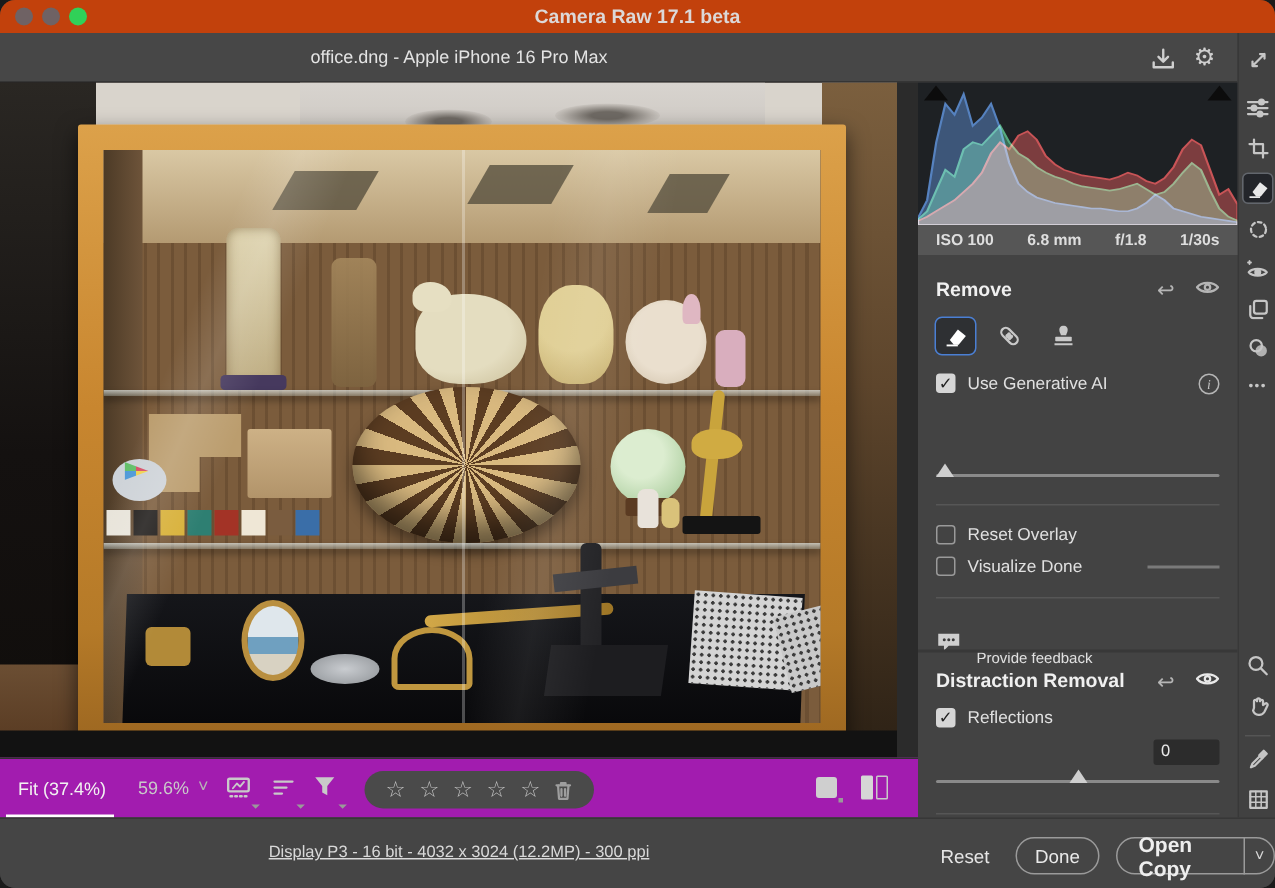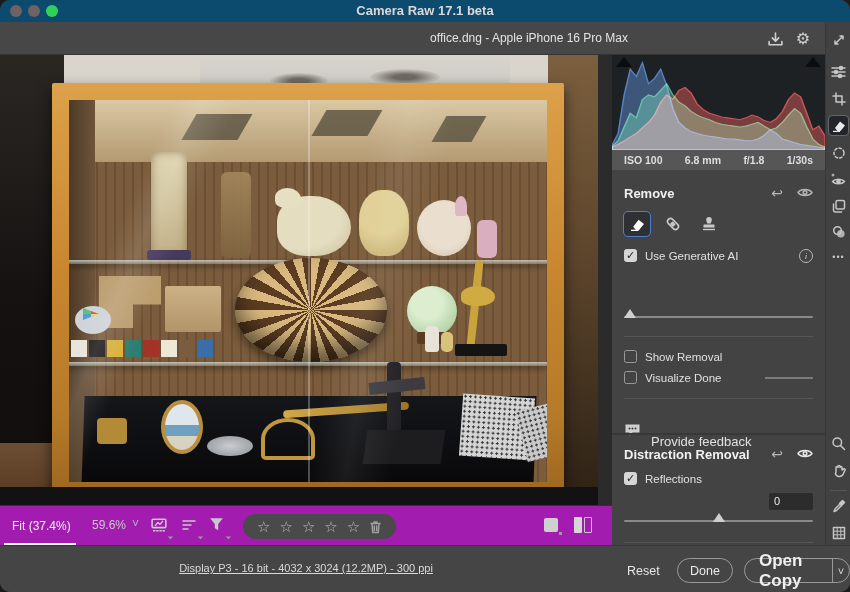--- a/index.html
+++ b/index.html
@@ -1,30 +1,30 @@
 <!DOCTYPE html>
 <html><head>
 <meta charset="utf-8">
 <style>
   * { margin:0; padding:0; box-sizing:border-box; }
   html,body { background:#1b1b1b; }
   body { font-family:"Liberation Sans","DejaVu Sans",sans-serif; }
   .window { position:relative; width:850px; height:592px; background:#3f3f3f; border-radius:10px; overflow:hidden; }
 
   
-  .titlebar { position:absolute; left:0; top:0; width:850px; height:22px; background:#0c4a6e; }
+  .titlebar { position:absolute; left:0; top:0; width:850px; height:22px; background:#c2410c; }
   .traffic { position:absolute; top:5px; width:12px; height:12px; border-radius:50%; }
   .t-close { left:10px; background:#6f6264; }
   .t-min   { left:28px; background:#6f6264; }
   .t-zoom  { left:46px; background:#30d158; }
   .win-title { position:absolute; left:0; right:0; top:3px; text-align:center; font-size:13px; font-weight:bold; color:#dcd8d8; }
 
   
   .filebar { position:absolute; left:0; top:22px; width:825px; height:33px; background:#474747; border-bottom:1px solid #353535; }
-  .file-title { position:absolute; left:0; top:9px; width:612px; text-align:right; font-size:12px; color:#e3e3e3;margin-left:16px; }
+  .file-title { position:absolute; left:0; top:9px; width:612px; text-align:center; font-size:12px; color:#e3e3e3; }
   .fb-icon { position:absolute; top:7px; width:20px; height:20px; color:#cfcfcf; cursor:pointer; display:flex; align-items:center; justify-content:center; }
   .fb-export { left:765px; }
   .fb-gear { left:793px; font-size:16px; line-height:20px; }
 
   
   .toolstrip { position:absolute; left:825px; top:22px; width:25px; height:523px; background:#414141; border-left:1px solid #383838; }
   .tool { position:absolute; left:3px; width:19px; height:19px; display:flex; align-items:center; justify-content:center; color:#c6c6c6; cursor:pointer; border-radius:3px; }
   .tool.selected { background:#23252a; outline:1px solid #62666d; color:#fff; }
   .tool svg { display:block; }
   .dots3 { font-size:9px; letter-spacing:1px; color:#c6c6c6; }
@@ -119,21 +119,21 @@
   .sliderlabel { font-size:11.5px; color:#e0e0e0; }
   .valbox { position:absolute; right:0; top:-3px; width:44px; height:17px; background:#2c2c2c; border-radius:2px; color:#e8e8e8; font-size:11px; padding:2px 0 0 5px; cursor:text; }
   .track { position:absolute; left:0; right:0; top:6px; height:1.5px; background:#8a8a8a; border-radius:1px; cursor:pointer; }
   .thumb { position:absolute; top:-1px; width:0; height:0; border-left:6px solid transparent; border-right:6px solid transparent; border-bottom:9px solid #cfcfcf; cursor:grab; }
   .minitrack { position:absolute; right:0; top:6px; width:48px; height:1.5px; background:#7a7a7a; }
 
   .pdiv { position:absolute; left:12px; right:12px; height:1px; background:#565656; }
   .sectdiv { position:absolute; left:0; right:0; height:2px; background:#383838; }
 
   .fb-row { display:flex; align-items:center; gap:10px; cursor:pointer; }
-  .fb-label { font-size:13px; color:#e0e0e0;margin-top:24px; }
+  .fb-label { font-size:10px; color:#e0e0e0;margin-top:24px; }
 
   
   .filmbar { position:absolute; left:0; top:505px; width:612px; height:40px; background:#a21caf; border-top:1px solid #323232; }
   .fit-tab { position:absolute; left:4px; top:0; height:39px; padding:0 8px; display:flex; align-items:center; font-size:12px; color:#f2f2f2; cursor:pointer; }
   .fit-underline { position:absolute; left:4px; top:37px; width:72px; height:2px; background:#ffffff; }
   .zoom-lvl { position:absolute; left:92px; top:12px; font-size:12px; color:#c9c9c9; cursor:pointer; }
   .zoom-chev { position:absolute; left:132px; top:11px; font-size:12px; color:#b5b5b5; cursor:pointer; }
   .filmic { position:absolute; top:10px; width:20px; height:20px; color:#c9c9c9; cursor:pointer; }
   .corner { position:absolute; right:-3px; bottom:-1px; width:0; height:0; border-left:4px solid transparent; border-top:4px solid transparent; border-right:4px solid #9a9a9a; transform:rotate(45deg); }
   .stars-pill { position:absolute; left:243px; top:8px; height:25px; background:#4a4a4a; border-radius:13px; display:flex; align-items:center; gap:9px; padding:0 14px; }
@@ -144,21 +144,21 @@
   .ba-view { position:absolute; left:574px; top:11px; display:flex; gap:2px; cursor:pointer; }
   .ba-l { width:8px; height:16px; background:#d6d6d6; border-radius:1px; }
   .ba-r { width:8px; height:16px; border:1.5px solid #c9c9c9; border-radius:1px; }
 
   
   .bottombar { position:absolute; left:0; top:545px; width:850px; height:47px; background:#454545; border-top:1px solid #373737; }
   .disp-link { position:absolute; left:0; top:16px; width:612px; text-align:center; font-size:11px; color:#d9d9d9; text-decoration:underline; cursor:pointer; }
   .btn-reset { position:absolute; left:619px; top:14px; font-size:12.5px; color:#e6e6e6; cursor:pointer; padding:4px 8px; }
   .btn-done { position:absolute; left:677px; top:12px; width:56px; height:25px; border:1px solid #9a9a9a; border-radius:13px; color:#eaeaea; font-size:12.5px; display:flex; align-items:center; justify-content:center; cursor:pointer; }
   .btn-open { position:absolute; left:744px; top:12px; height:25px; border:1px solid #9a9a9a; border-radius:13px; display:flex; align-items:center; cursor:pointer; color:#eeeeee; }
-  .open-label { padding:0 10px 0 14px; font-size:17px; font-weight:bold; }
+  .open-label { padding:0 10px 0 14px; font-size:14px; font-weight:bold; }
   .open-chev { width:24px; height:25px; border-left:1px solid #9a9a9a; display:flex; align-items:center; justify-content:center; font-size:11px; color:#d9d9d9; }
 
   svg.li { stroke:currentColor; fill:none; stroke-width:1.5; stroke-linecap:round; stroke-linejoin:round; }
 </style>
 </head>
 <body>
 
 <div class="window">
 
   <div class="titlebar">
@@ -404,21 +404,21 @@
 
       <div class="prow" style="top:140px; height:12px">
         <span class="track"></span>
         <span class="thumb" style="left:0px"></span>
       </div>
 
       <div class="pdiv" style="top:166px"></div>
 
       <div class="prow cbrow" style="top:180px">
         <span class="cb"></span>
-        <span class="cblabel">Show Removal</span>
+        <span class="cblabel">Reset Overlay</span>
       </div>
 
       <div class="prow cbrow" style="top:201px">
         <span class="cb"></span>
         <span class="cblabel">Visualize Done</span>
         <span class="minitrack"></span>
       </div>
 
       <div class="pdiv" style="top:228px"></div>
 

